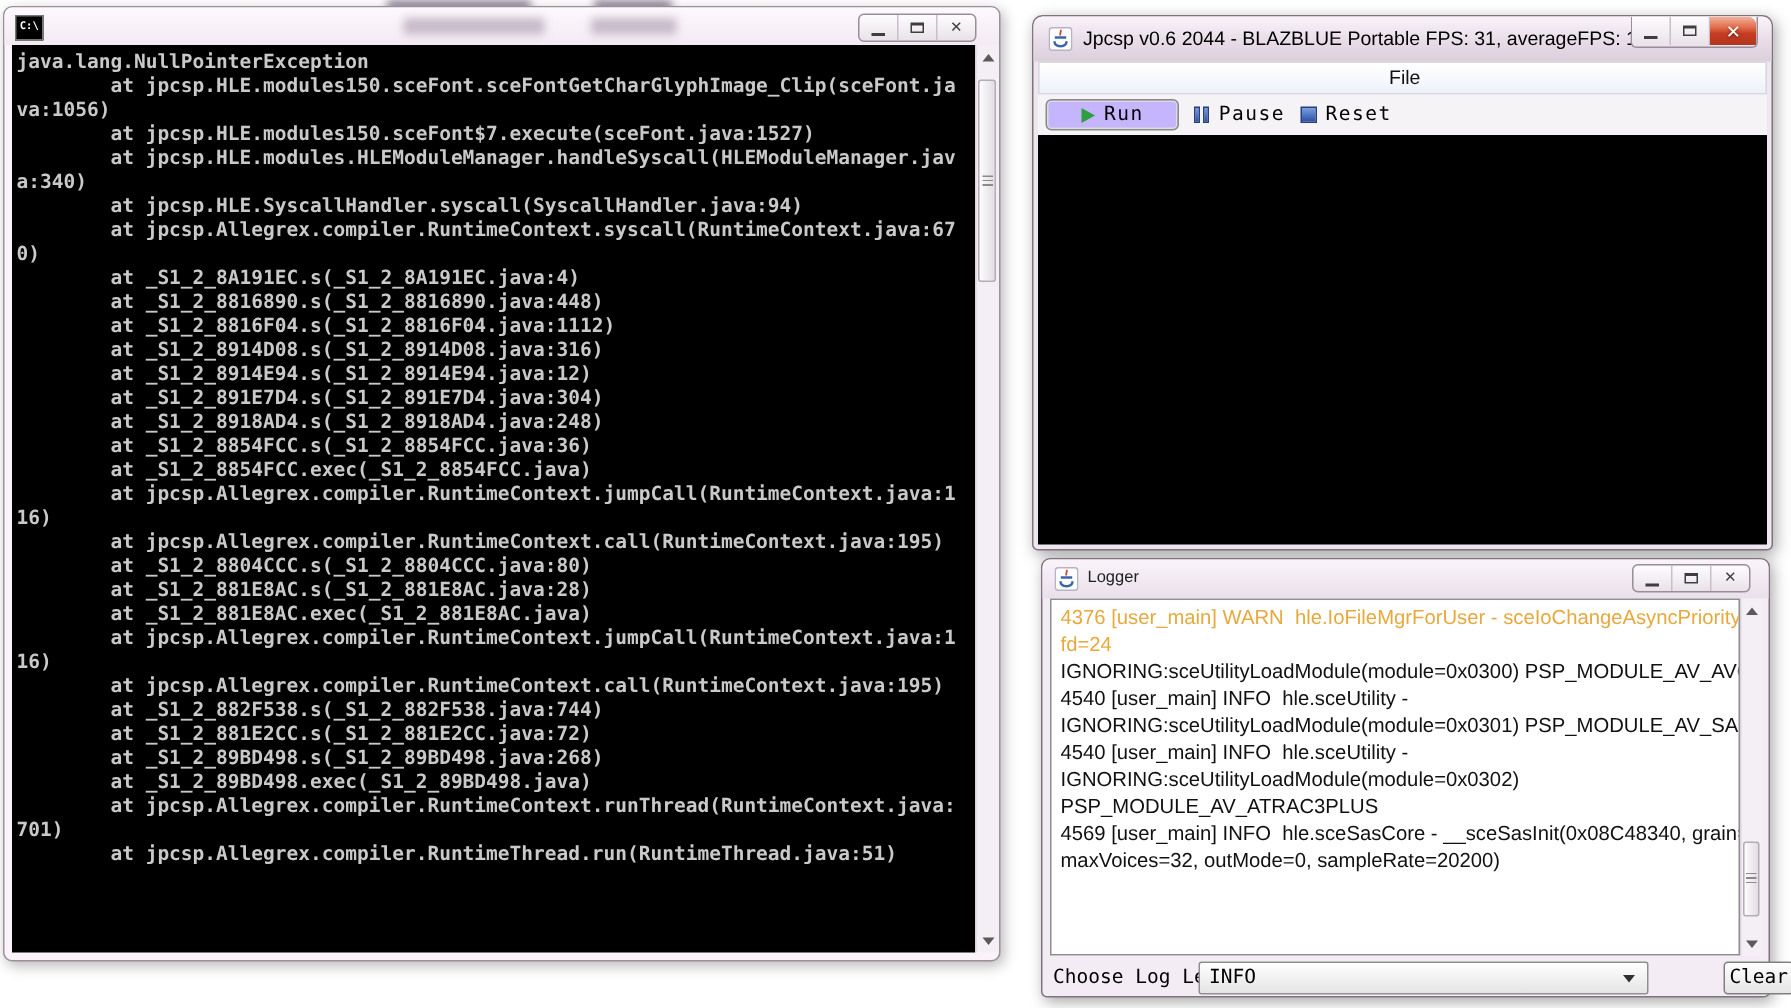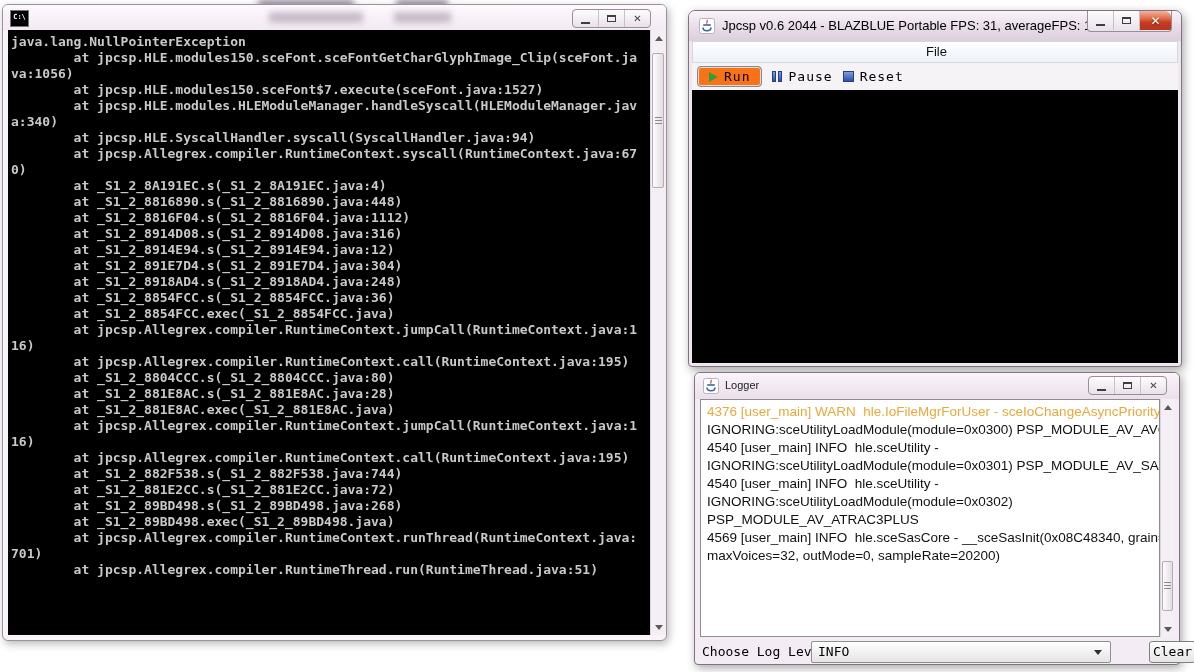--- a/index.html
+++ b/index.html
@@ -50,42 +50,42 @@
     border-top-right-radius:6px;}
   .wb-close-red .g-close{color:#fff;font-size:12px;text-shadow:0 1px 2px rgba(0,0,0,.5);}
   #jpcsp-menubar{position:absolute;left:3px;top:30px;width:486px;height:22px;
     background:linear-gradient(#ffffff,#edf2f9);border:1px solid #d7d7de;box-sizing:border-box;
     display:flex;align-items:center;padding-left:3px;flex-direction:column;}
   .menu-item{font-size:13px;color:#111;padding:2px 6px;white-space:nowrap;}
   #jpcsp-toolbar{position:absolute;left:3px;top:52px;width:486px;height:27px;background:#f5f3f5;
     display:flex;align-items:center;gap:10px;padding-left:5px;box-sizing:border-box;}
   .tb-btn{display:inline-flex;align-items:center;gap:6px;
     font:13px "DejaVu Sans Mono",monospace;letter-spacing:1px;color:#000;}
-  #run-button{border:1px solid #8a8a8a;border-radius:4px;padding:2px 11px;
-    background:#f97316;box-shadow:inset 0 0 0 1px #dcdcdc;}
+  #run-button{border:1px solid #8a8a8a;border-radius:4px;padding:2px 23px;
+    background:#c4b5fd;box-shadow:inset 0 0 0 1px #dcdcdc;}
   .icon-play{width:0;height:0;border-left:9px solid #2f9e3f;border-top:5px solid transparent;border-bottom:5px solid transparent;}
   .icon-pause{display:inline-flex;gap:2px;}
   .icon-pause i{width:4px;height:11px;background:linear-gradient(#7b9fe0,#2c4fa8);border:1px solid #24407e;box-sizing:border-box;}
   .icon-stop{width:11px;height:11px;background:linear-gradient(#7b9fe0,#2c4fa8);border:1px solid #24407e;box-sizing:border-box;}
   #jpcsp-screen{position:absolute;left:3px;top:79px;width:486px;height:273px;background:#000;}
   
   #logger-window{left:694px;top:372px;width:486px;height:293px;background:#f4ecf4;
     border:1px solid #80737f;border-radius:6px 6px 4px 4px;box-shadow:2px 3px 10px rgba(0,0,0,.35);z-index:2;}
   #logger-titlebar{position:absolute;left:0;top:0;right:0;height:26px;
     background:linear-gradient(#faf4fa,#eadfea);border-radius:5px 5px 0 0;}
   #logger-title{position:absolute;left:30px;top:6px;font-size:11px;color:#222;}
   #logger-buttons{top:3px;right:12px;}
   #log-area{position:absolute;left:5px;top:26px;width:460px;height:238px;background:#fff;
     border:1px solid #8e8e8e;box-sizing:border-box;padding:3px 6px;overflow:hidden;}
   .log-line{font-size:13.5px;line-height:18px;color:#111;white-space:pre;}
   .log-line.warn{color:#e8a93c;}
   #logger-sbar{left:465px;top:26px;width:15px;height:238px;}
   #logger-bottombar{position:absolute;left:0;top:266px;width:100%;height:26px;}
   #choose-label{position:absolute;left:7px;top:5px;font:13px "DejaVu Sans Mono",monospace;color:#000;}
-  #log-level-select{position:absolute;left:116px;top:2px;width:300px;height:22px;
+  #log-level-select{position:absolute;left:104px;top:2px;width:300px;height:22px;
     background:linear-gradient(#ffffff,#e4e4e4);border:1px solid #8f8f8f;border-radius:2px;box-sizing:border-box;
     font:13px/20px "DejaVu Sans Mono",monospace;padding-left:6px;color:#000;}
   #log-level-select .tri-down{position:absolute;right:8px;top:8px;border-top-color:#303030;}
   #clear-button{position:absolute;left:434px;top:2px;width:47px;height:22px;
     background:linear-gradient(#fefefe,#e5e5e5);border:1px solid #7f7f7f;border-radius:3px;box-sizing:border-box;
     font:13px/20px "DejaVu Sans Mono",monospace;text-align:center;color:#000;margin-left:20px;}
 </style>
 </head>
 <body>
 
@@ -224,20 +224,21 @@
       <div class="wb">
           <span class="g-max"></span>
         </div>
       <div class="wb">
           <span class="g-close">✕</span>
         </div>
     </div>
   </div>
   <div id="log-area">
       <div class="log-line warn">4376 [user_main] WARN  hle.IoFileMgrForUser - sceIoChangeAsyncPriority invalid</div>
+      <div class="log-line warn">fd=24</div>
       <div class="log-line">IGNORING:sceUtilityLoadModule(module=0x0300) PSP_MODULE_AV_AVCODEC</div>
       <div class="log-line">4540 [user_main] INFO  hle.sceUtility -</div>
       <div class="log-line">IGNORING:sceUtilityLoadModule(module=0x0301) PSP_MODULE_AV_SASCORE</div>
       <div class="log-line">4540 [user_main] INFO  hle.sceUtility -</div>
       <div class="log-line">IGNORING:sceUtilityLoadModule(module=0x0302)</div>
       <div class="log-line">PSP_MODULE_AV_ATRAC3PLUS</div>
       <div class="log-line">4569 [user_main] INFO  hle.sceSasCore - __sceSasInit(0x08C48340, grain=256,</div>
       <div class="log-line">maxVoices=32, outMode=0, sampleRate=20200)</div>
     </div>
   <div class="sbar" id="logger-sbar">

